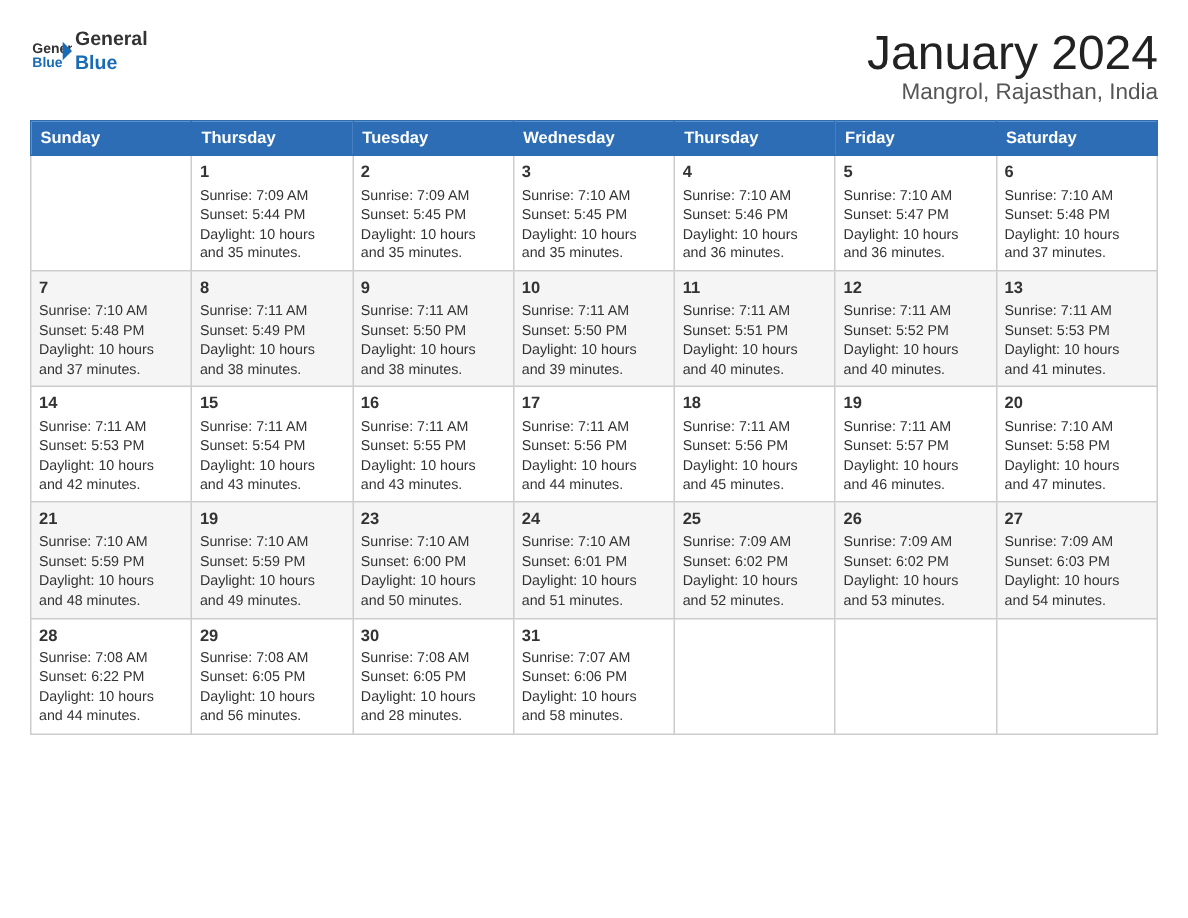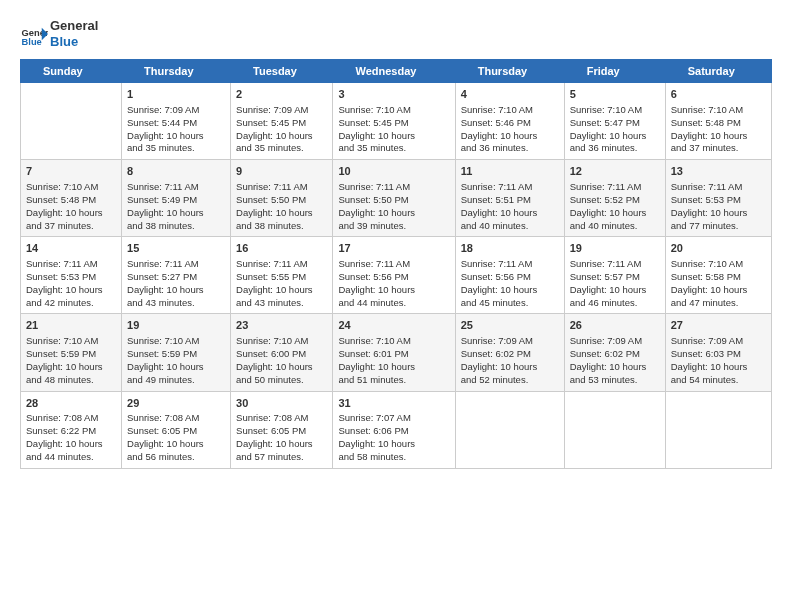--- a/index.html
+++ b/index.html
@@ -46,21 +46,21 @@
     table {
       width: 100%;
       border-collapse: collapse;
       font-size: 10px;
     }
     thead tr th {
       background: #2d6db5;
       color: #fff;
       font-size: 11px;
       font-weight: bold;
-      padding: 5px 22px;
+      padding: 5px 6px;
       border: 1px solid #2d6db5;
       text-align: left;
     }
     tbody tr td {
       border: 1px solid #ccc;
       padding: 4px 5px;
       vertical-align: top;
       color: #333;
       line-height: 1.35;
       font-size: 9.5px;
@@ -92,20 +92,24 @@
         <rect x="0" y="0" width="36" height="36" fill="none"></rect>
         <text x="2" y="20" font-size="12" font-weight="bold" fill="#333">General</text>
         <text x="2" y="32" font-size="12" font-weight="bold" fill="#1a6bb5">Blue</text>
         <polygon points="28,10 36,18 28,26" fill="#1a6bb5"></polygon>
       </svg>
       <div>
         <div style="font-size:13px;font-weight:bold;color:#333;line-height:1.2;">General</div>
         <div style="font-size:13px;font-weight:bold;color:#1a6bb5;line-height:1.2;">Blue</div>
       </div>
     </div>
+    <div class="title-block">
+      <div class="main-title">January 2024</div>
+      <div class="subtitle">Mangrol, Rajasthan, India</div>
+    </div>
   </div>
 
   <table>
     <thead>
       <tr>
       <th>Sunday</th>
           <th>Thursday</th>
           <th>Tuesday</th>
           <th>Wednesday</th>
           <th>Thursday</th>
@@ -200,35 +204,35 @@
             <span class="cell-content">Sunrise: 7:11 AM</span>
             <span class="cell-content">Sunset: 5:52 PM</span>
             <span class="cell-content">Daylight: 10 hours</span>
             <span class="cell-content">and 40 minutes.</span>
           </td>
           <td>
             <span class="day-num">13</span>
             <span class="cell-content">Sunrise: 7:11 AM</span>
             <span class="cell-content">Sunset: 5:53 PM</span>
             <span class="cell-content">Daylight: 10 hours</span>
-            <span class="cell-content">and 77 minutes.</span>
+            <span class="cell-content">and 41 minutes.</span>
           </td>
         </tr>
         <tr>
           <td>
             <span class="day-num">14</span>
             <span class="cell-content">Sunrise: 7:11 AM</span>
             <span class="cell-content">Sunset: 5:53 PM</span>
             <span class="cell-content">Daylight: 10 hours</span>
             <span class="cell-content">and 42 minutes.</span>
           </td>
           <td>
             <span class="day-num">15</span>
             <span class="cell-content">Sunrise: 7:11 AM</span>
-            <span class="cell-content">Sunset: 5:27 PM</span>
+            <span class="cell-content">Sunset: 5:54 PM</span>
             <span class="cell-content">Daylight: 10 hours</span>
             <span class="cell-content">and 43 minutes.</span>
           </td>
           <td>
             <span class="day-num">16</span>
             <span class="cell-content">Sunrise: 7:11 AM</span>
             <span class="cell-content">Sunset: 5:55 PM</span>
             <span class="cell-content">Daylight: 10 hours</span>
             <span class="cell-content">and 43 minutes.</span>
           </td>
@@ -325,21 +329,21 @@
             <span class="cell-content">Sunrise: 7:08 AM</span>
             <span class="cell-content">Sunset: 6:05 PM</span>
             <span class="cell-content">Daylight: 10 hours</span>
             <span class="cell-content">and 56 minutes.</span>
           </td>
           <td>
             <span class="day-num">30</span>
             <span class="cell-content">Sunrise: 7:08 AM</span>
             <span class="cell-content">Sunset: 6:05 PM</span>
             <span class="cell-content">Daylight: 10 hours</span>
-            <span class="cell-content">and 57 minutes.</span>
+            <span class="cell-content">and 28 minutes.</span>
           </td>
           <td>
             <span class="day-num">31</span>
             <span class="cell-content">Sunrise: 7:07 AM</span>
             <span class="cell-content">Sunset: 6:06 PM</span>
             <span class="cell-content">Daylight: 10 hours</span>
             <span class="cell-content">and 58 minutes.</span>
           </td>
           <td></td>
           <td></td>

